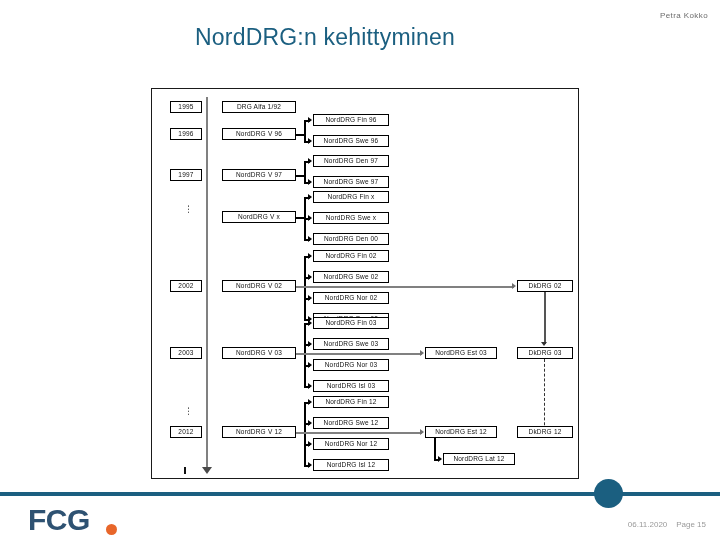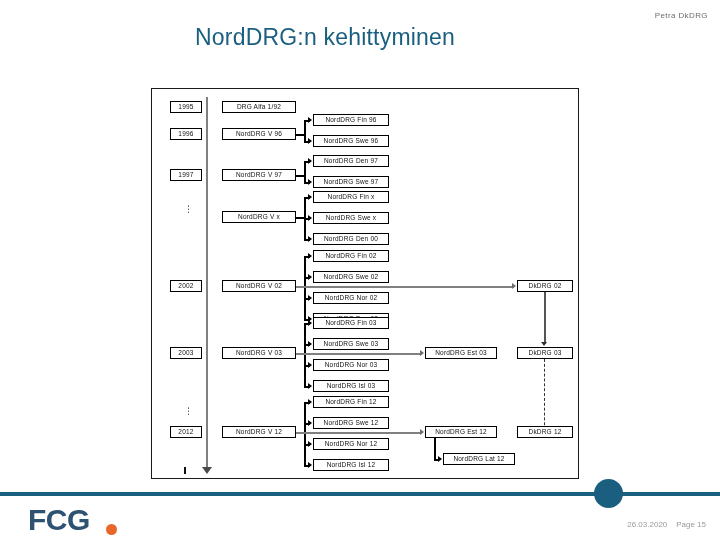--- a/index.html
+++ b/index.html
@@ -158,21 +158,21 @@
     position: absolute;
     right: 14px; top: 520px;
     font-size: 8px;
     color: #9a9a9a;
     white-space: nowrap;
   }
 </style>
 </head>
 <body>
 
-<div id="author">Petra DkDRG</div>
+<div id="author">Petra Kokko</div>
 <div id="slide-title">NordDRG:n kehittyminen</div>
 
 <div id="diagram">
 
   <div class="spine"></div>
   <div class="spine-head"></div>
 
   <div class="node year" style="left:18px; top:12px;">1995</div>
   <div class="node main" style="left:70px; top:12px;">DRG Alfa 1/92</div>
 
@@ -290,16 +290,16 @@
   <div class="node dk" style="left:365px; top:337px;">DkDRG 12</div>
 
   <div class="tick" style="left:32px; top:378px;"></div>
 </div>
 
 <div id="footer-rule"></div>
 <div id="footer-dot"></div>
 <div id="logo">FCG</div>
 <div id="logo-dot"></div>
 <div id="footer-meta">
-  <span>26.03.2020</span>
+  <span>06.11.2020</span>
   &nbsp;&nbsp;
   <span>Page 15</span>
 </div>
 
 </body></html>

